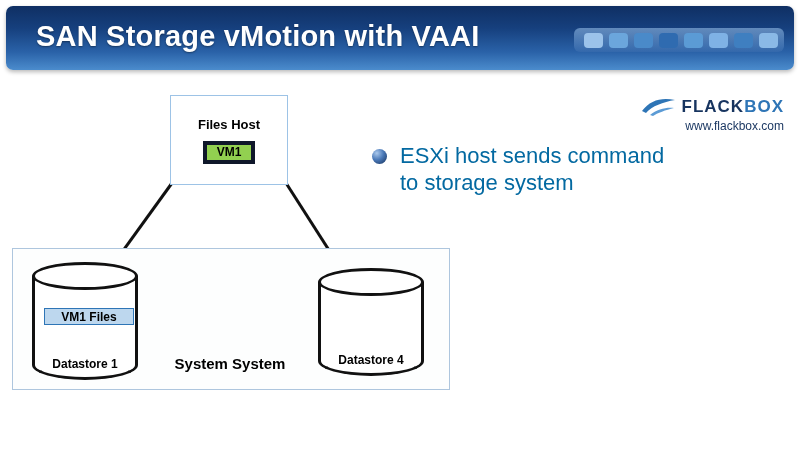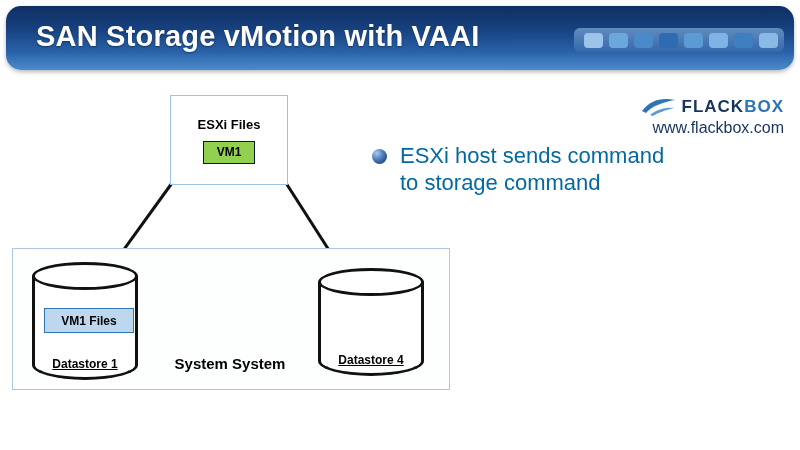--- a/index.html
+++ b/index.html
@@ -4,55 +4,55 @@
 <style>
   html,body{margin:0;padding:0;background:#fff;}
   .slide{
     position:relative;width:800px;height:450px;background:#ffffff;overflow:hidden;
     font-family:"Liberation Sans",sans-serif;color:#000;
   }
   
   .header{
     position:absolute;left:6px;top:6px;width:788px;height:64px;
     background:linear-gradient(180deg,#0f2f63 0%,#16407e 35%,#2a62a8 72%,#4b8ccd 100%);
-    border-radius:15px;box-shadow:0 2px 4px rgba(0,0,0,.28);
+    border-radius:7px;box-shadow:0 2px 4px rgba(0,0,0,.28);
   }
   .header-title{
     position:absolute;left:30px;top:14px;font-size:29px;font-weight:bold;color:#ffffff;
     letter-spacing:.2px;text-shadow:0 1px 2px rgba(0,0,0,.4);
   }
   .squares-track{
     position:absolute;right:10px;top:22px;width:210px;height:24px;border-radius:6px;
     background:linear-gradient(180deg,rgba(160,200,240,.55),rgba(60,110,175,.55));
     display:flex;align-items:center;justify-content:flex-end;gap:6px;padding:0 6px;box-sizing:border-box;
   }
   .hsq{width:19px;height:15px;border-radius:4px;flex:0 0 auto;}
   
   .logo{position:absolute;right:16px;top:96px;text-align:right;}
   .logo-row{display:flex;align-items:center;justify-content:flex-end;gap:5px;text-align:right;}
   .logo-word{font-size:17px;font-weight:bold;letter-spacing:1px;}
   .logo-flack{color:#17345f;}
   .logo-box{color:#2e75b6;}
-  .logo-url{font-size:16px;color:#17345f;margin-top:1px;}
+  .logo-url{font-size:12px;color:#17345f;margin-top:1px;}
   
   .bullet{position:absolute;left:372px;top:142px;width:330px;}
   .bullet-sphere{
     position:absolute;left:0;top:7px;width:15px;height:15px;border-radius:50%;
     background:radial-gradient(circle at 32% 28%,#aac8ec 0%,#4a79b8 45%,#122c55 100%);
   }
   .bullet-text{margin-left:28px;font-size:22px;line-height:27px;color:#0369a1;}
   
   .esxi-box{
     position:absolute;left:170px;top:95px;width:118px;height:90px;background:#fff;
     border:1.5px solid #9dc3e6;box-sizing:border-box;z-index:2;
     display:flex;flex-direction:column;align-items:center;justify-content:center;gap:9px;
   }
   .esxi-label{font-size:13px;font-weight:bold;}
   .vm-chip{
-    width:52px;height:23px;background:#92d050;border:1px solid #0f172a;box-sizing:border-box;
+    width:52px;height:23px;background:#92d050;border:4px solid #0f172a;box-sizing:border-box;
     display:flex;align-items:center;justify-content:center;font-size:12px;font-weight:bold;
   }
   .storage-box{
     position:absolute;left:12px;top:248px;width:438px;height:142px;background:#fdfefe;
     border:1.5px solid #aec6de;box-sizing:border-box;z-index:1;
   }
   .storage-label{
     position:absolute;left:150px;top:355px;width:160px;text-align:center;
     font-size:15px;font-weight:bold;z-index:3;
   }
@@ -63,28 +63,28 @@
     border:3px solid #111;border-top:none;box-sizing:border-box;
     border-radius:0 0 53px 53px / 0 0 15px 15px;
   }
   .cyl-top{
     position:absolute;left:0;right:0;top:0;height:28px;background:#fff;
     border:3px solid #111;border-radius:50%;box-sizing:border-box;
   }
   .cyl-1{left:32px;top:262px;width:106px;height:118px;}
   .cyl-2{left:318px;top:268px;width:106px;height:108px;}
   .vm-files-chip{
-    position:absolute;left:12px;right:4px;top:46px;height:25px;
+    position:absolute;left:12px;right:4px;top:46px;height:17px;
     background:#bdd7ee;border:1px solid #2e75b6;box-sizing:border-box;
     display:flex;align-items:center;justify-content:center;
     font-size:12px;font-weight:bold;z-index:4;
   }
   .cyl-label{
     position:absolute;left:0;right:0;bottom:9px;text-align:center;
-    font-size:12px;font-weight:bold;z-index:4;text-decoration:underline;
+    font-size:12px;font-weight:bold;z-index:4;
   }
   
   .lines{position:absolute;left:0;top:0;width:800px;height:450px;z-index:1;pointer-events:none;}
 </style>
 </head>
 <body>
 
 <div class="slide">
 
   <div class="header">
@@ -100,42 +100,42 @@
         <div class="hsq" style="background: rgb(138, 185, 230);"></div>
       </div>
   </div>
 
   <svg class="lines" viewBox="0 0 800 450">
     <line x1="172" y1="183" x2="112" y2="266" stroke="#111" stroke-width="3"></line>
     <line x1="286" y1="183" x2="334" y2="258" stroke="#111" stroke-width="3"></line>
   </svg>
 
   <div class="esxi-box">
-    <div class="esxi-label">ESXi Files</div>
+    <div class="esxi-label">Files Host</div>
     <div class="vm-chip">VM1</div>
   </div>
 
   <div class="logo">
     <div class="logo-row">
       <svg width="36" height="22" viewBox="0 0 36 22">
         <path d="M1 15 C 9 4, 21 1, 34 4 C 22 6, 11 10, 5 17 Z" fill="#2e75b6"></path>
         <path d="M9 19 C 16 13, 26 11, 33 12 C 25 14, 16 17, 12 20 Z" fill="#5b9bd5"></path>
       </svg>
       <span class="logo-word">
         <span class="logo-flack">FLACK</span><span class="logo-box">BOX</span>
       </span>
     </div>
     <div class="logo-url">www.flackbox.com</div>
   </div>
 
   <div class="bullet">
     <div class="bullet-sphere"></div>
     <div class="bullet-text">
       <span>ESXi host sends command</span><br>
-      <span>to storage command</span>
+      <span>to storage system</span>
     </div>
   </div>
 
   <div class="storage-box"></div>
   <div class="storage-label">System System</div>
 
   <div class="cylinder cyl-1">
     <div class="cyl-body"></div>
     <div class="cyl-top"></div>
     <div class="vm-files-chip">VM1 Files</div>

